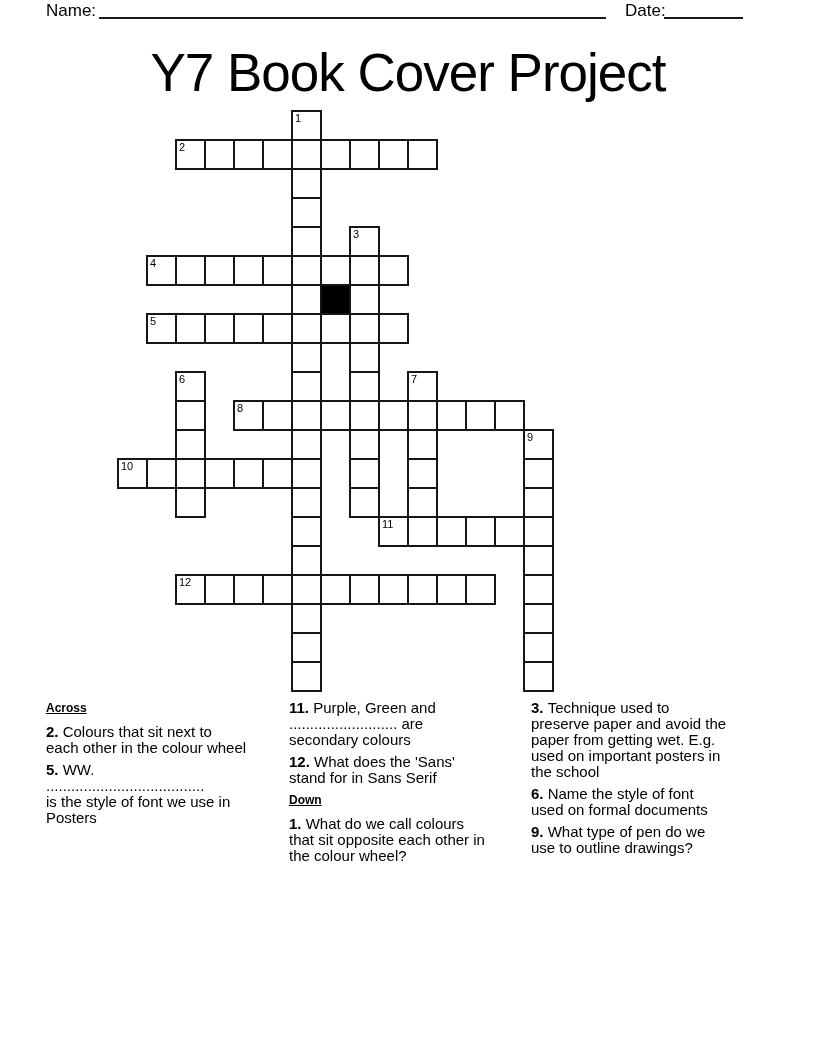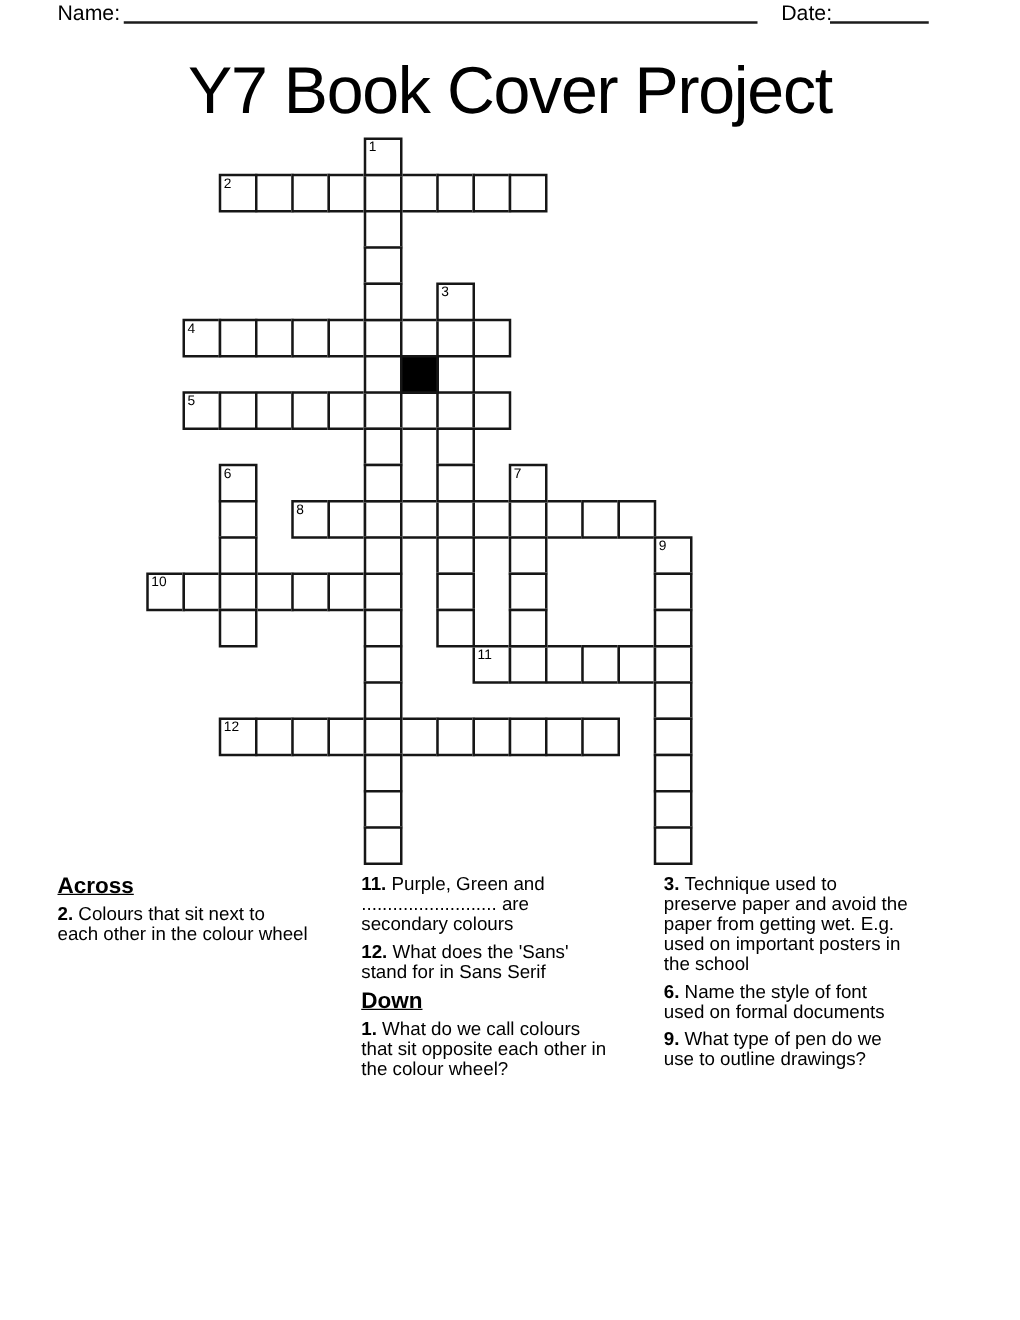--- a/index.html
+++ b/index.html
@@ -24,21 +24,21 @@
   .cell{position:absolute;width:31px;height:31px;box-sizing:border-box;
         border:2px solid #161616;background:#fff;}
   .cell.black{background:#000;}
   .cell .num{position:absolute;top:0;left:2px;font-size:11px;line-height:12px;color:#000;}
 
   
   .clue-col{position:absolute;top:700px;width:240px;font-size:15px;line-height:16px;}
   #clue-col-1{left:46px;}
   #clue-col-2{left:289px;}
   #clue-col-3{left:531px;}
-  .clue-heading{font-weight:bold;text-decoration:underline;font-size:18px;
+  .clue-heading{font-weight:bold;text-decoration:underline;font-size:12px;
                 margin:0 0 7px 0;line-height:17px;}
   .clue{margin:0 0 6px 0;}
   .clue-num{font-weight:bold;}
   .clue-text{white-space:pre-wrap;}
 </style>
 </head>
 <body>
 
 <div class="page">
 
@@ -173,20 +173,24 @@
       <div class="cell" style="left: 523px; top: 603px;"></div>
       <div class="cell" style="left: 523px; top: 632px;"></div>
       <div class="cell" style="left: 523px; top: 661px;"></div>
       <div class="cell black" style="left: 320px; top: 284px;"></div>
     </div>
 
   <div class="clue-col" id="clue-col-1">
       <div class="clue-heading">Across</div>
       <div class="clue"><span class="clue-num">2. </span><span class="clue-text">Colours that sit next to
 each other in the colour wheel</span></div>
+      <div class="clue"><span class="clue-num">5. </span><span class="clue-text">WW.
+......................................
+is the style of font we use in
+Posters</span></div>
     </div>
   <div class="clue-col" id="clue-col-2">
       <div class="clue"><span class="clue-num">11. </span><span class="clue-text">Purple, Green and
 .......................... are
 secondary colours</span></div>
       <div class="clue"><span class="clue-num">12. </span><span class="clue-text">What does the 'Sans'
 stand for in Sans Serif</span></div>
       <div class="clue-heading">Down</div>
       <div class="clue"><span class="clue-num">1. </span><span class="clue-text">What do we call colours
 that sit opposite each other in

